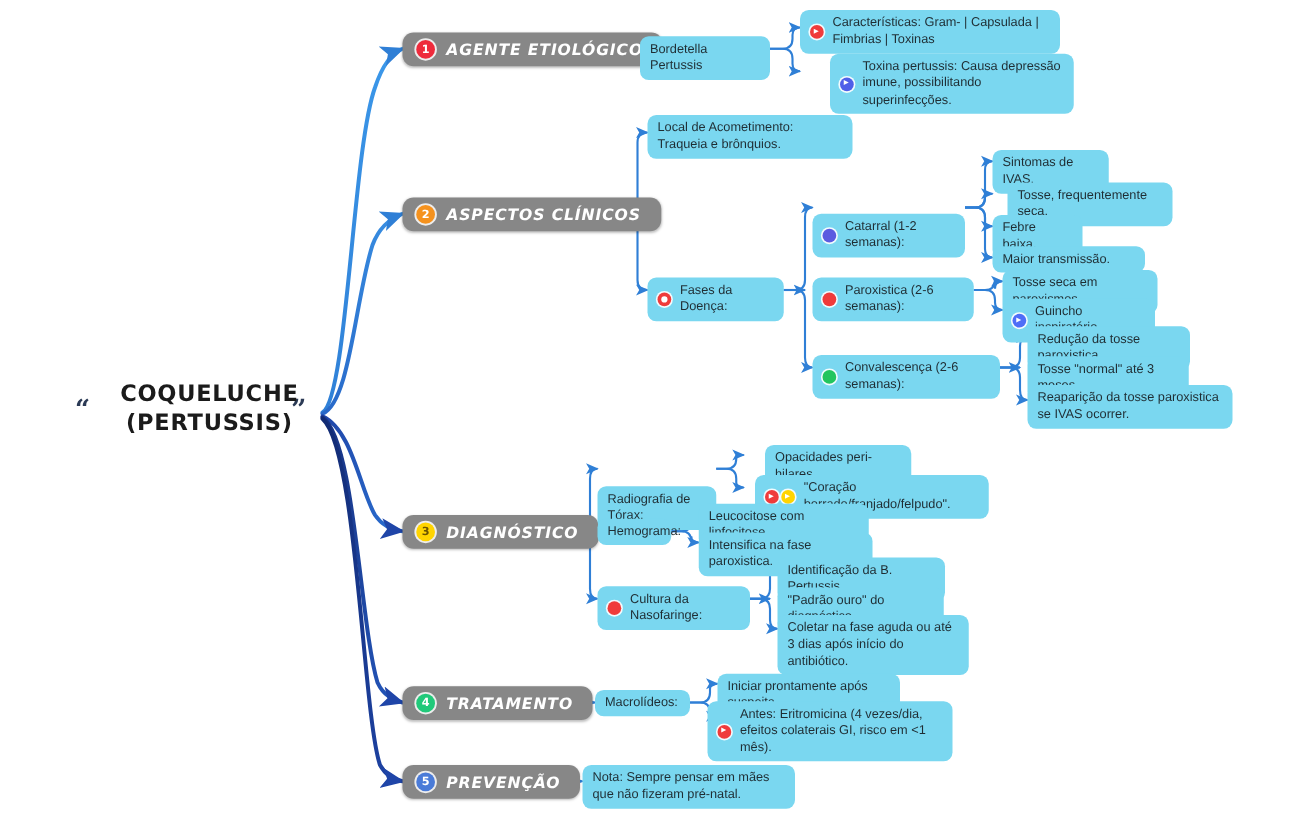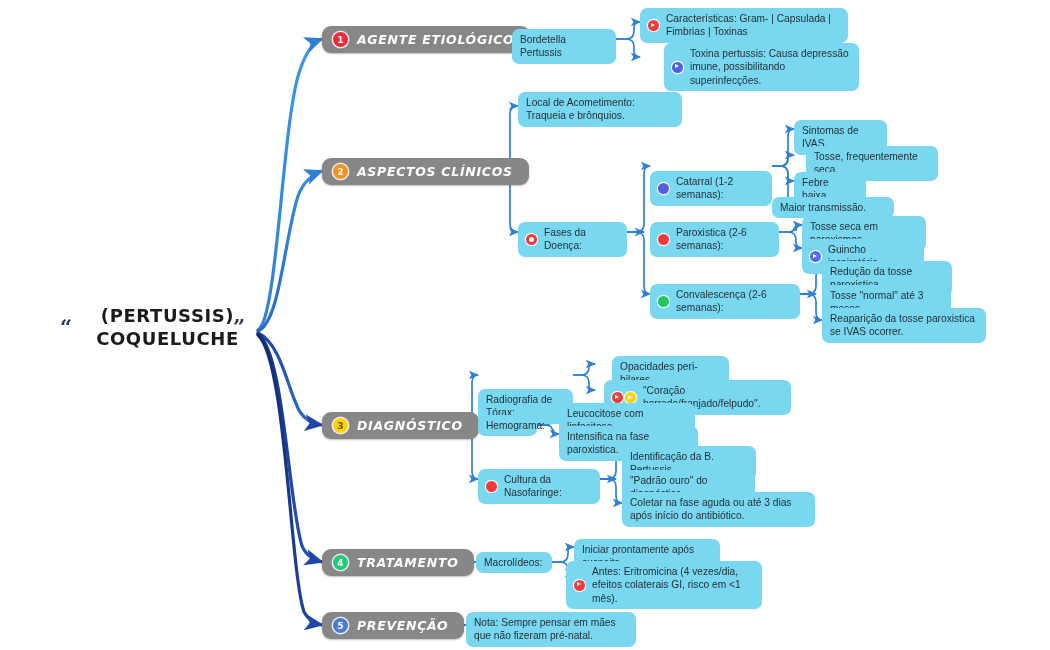--- a/index.html
+++ b/index.html
@@ -154,22 +154,22 @@
     <path d="M449,562 L476,562" fill="none" stroke="#2f7fd6" stroke-width="1.7" marker-end="url(#ah)"></path>
     <path d="M552,562 L560,562 Q568,562 568,554 L568,551 Q568,547 574,547" fill="none" stroke="#2f7fd6" stroke-width="1.7" marker-end="url(#ah)"></path>
     <path d="M552,562 L560,562 Q568,562 568,570 L568,568 Q568,573 574,573" fill="none" stroke="#2f7fd6" stroke-width="1.7" marker-end="url(#ah)"></path>
 
     <path d="M442,625 L466,625" fill="none" stroke="#2f7fd6" stroke-width="1.7" marker-end="url(#ah)"></path>
   </svg>
 
   <div class="quote quote-open">“</div>
   <div class="quote quote-close">”</div>
   <div class="center-node">
+    <div class="center-title">COQUELUCHE</div>
     <div class="center-title">(PERTUSSIS)</div>
-    <div class="center-title">COQUELUCHE</div>
   </div>
 
   <div class="main-node" style="left:322px;top:26px;">
     <span class="badge" style="background:#ee2b3c;">1</span>
     <span class="main-label">AGENTE ETIOLÓGICO</span>
   </div>
   <div class="box" style="left:512px;top:29px;width:104px;">
     <span class="txt">Bordetella Pertussis</span>
   </div>
   <div class="box" style="left:640px;top:8px;width:208px;">
@@ -201,21 +201,21 @@
   </div>
   <div class="box" style="left:794px;top:120px;width:93px;">
     <span class="txt">Sintomas de IVAS.</span>
   </div>
   <div class="box" style="left:806px;top:146px;width:132px;">
     <span class="txt">Tosse, frequentemente seca.</span>
   </div>
   <div class="box" style="left:794px;top:172px;width:72px;">
     <span class="txt">Febre baixa.</span>
   </div>
-  <div class="box" style="left:772px;top:197px;width:122px;">
+  <div class="box" style="left:794px;top:197px;width:122px;">
     <span class="txt">Maior transmissão.</span>
   </div>
 
   <div class="box" style="left:650px;top:222px;width:129px;">
     <span class="dot" style="background:#ef3b3b;"></span>
     <span class="txt">Paroxistica (2-6 semanas):</span>
   </div>
   <div class="box" style="left:802px;top:216px;width:124px;">
     <span class="txt">Tosse seca em paroxismos.</span>
   </div>
@@ -269,21 +269,21 @@
   <div class="box" style="left:478px;top:469px;width:122px;">
     <span class="dot" style="background:#ef3b3b;"></span>
     <span class="txt">Cultura da Nasofaringe:</span>
   </div>
   <div class="box" style="left:622px;top:446px;width:134px;">
     <span class="txt">Identificação da B. Pertussis.</span>
   </div>
   <div class="box" style="left:622px;top:470px;width:133px;">
     <span class="txt">"Padrão ouro" do diagnóstico.</span>
   </div>
-  <div class="box" style="left:622px;top:492px;width:193px;">
+  <div class="box" style="left:622px;top:492px;width:153px;">
     <span class="txt">Coletar na fase aguda ou até 3 dias após início do antibiótico.</span>
   </div>
 
   <div class="main-node" style="left:322px;top:549px;">
     <span class="badge" style="background:#21c97a;">4</span>
     <span class="main-label">TRATAMENTO</span>
   </div>
   <div class="box" style="left:476px;top:552px;width:76px;">
     <span class="txt">Macrolídeos:</span>
   </div>

